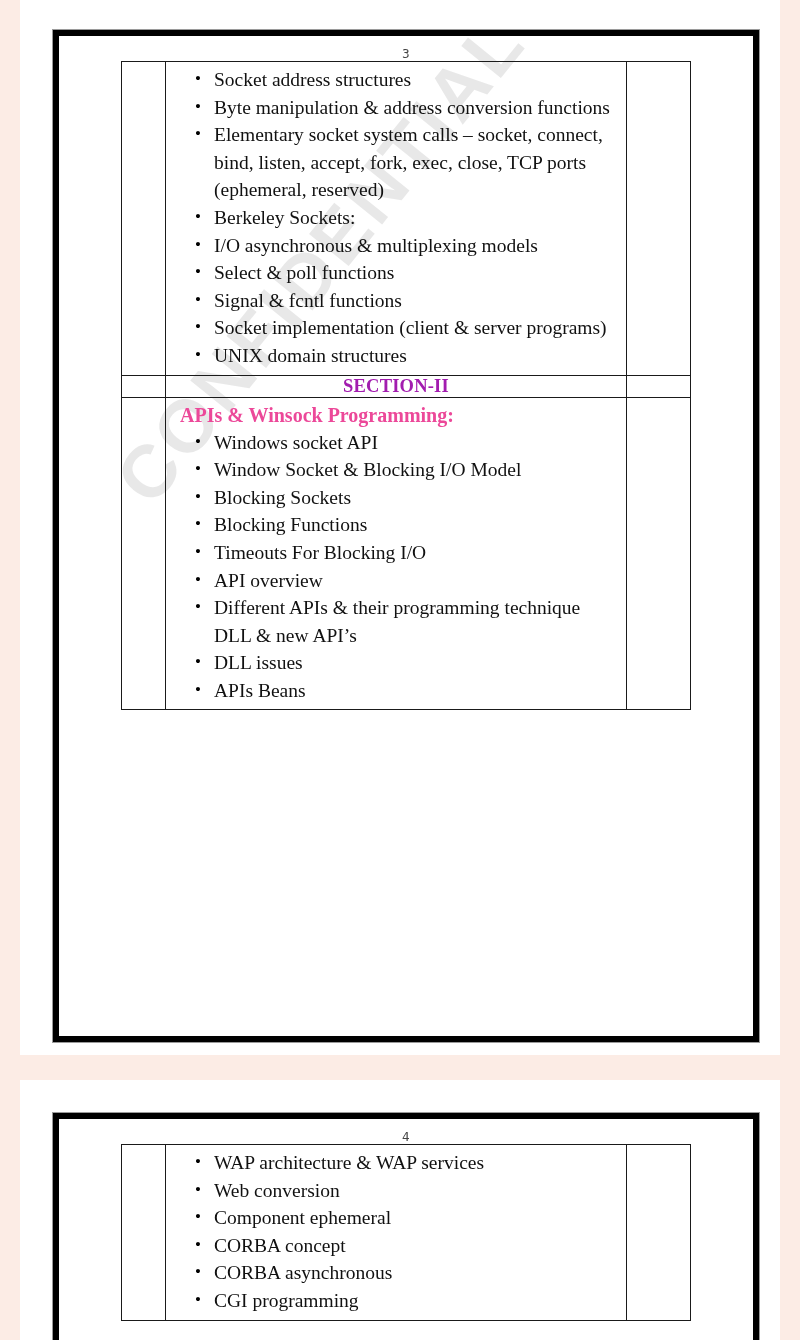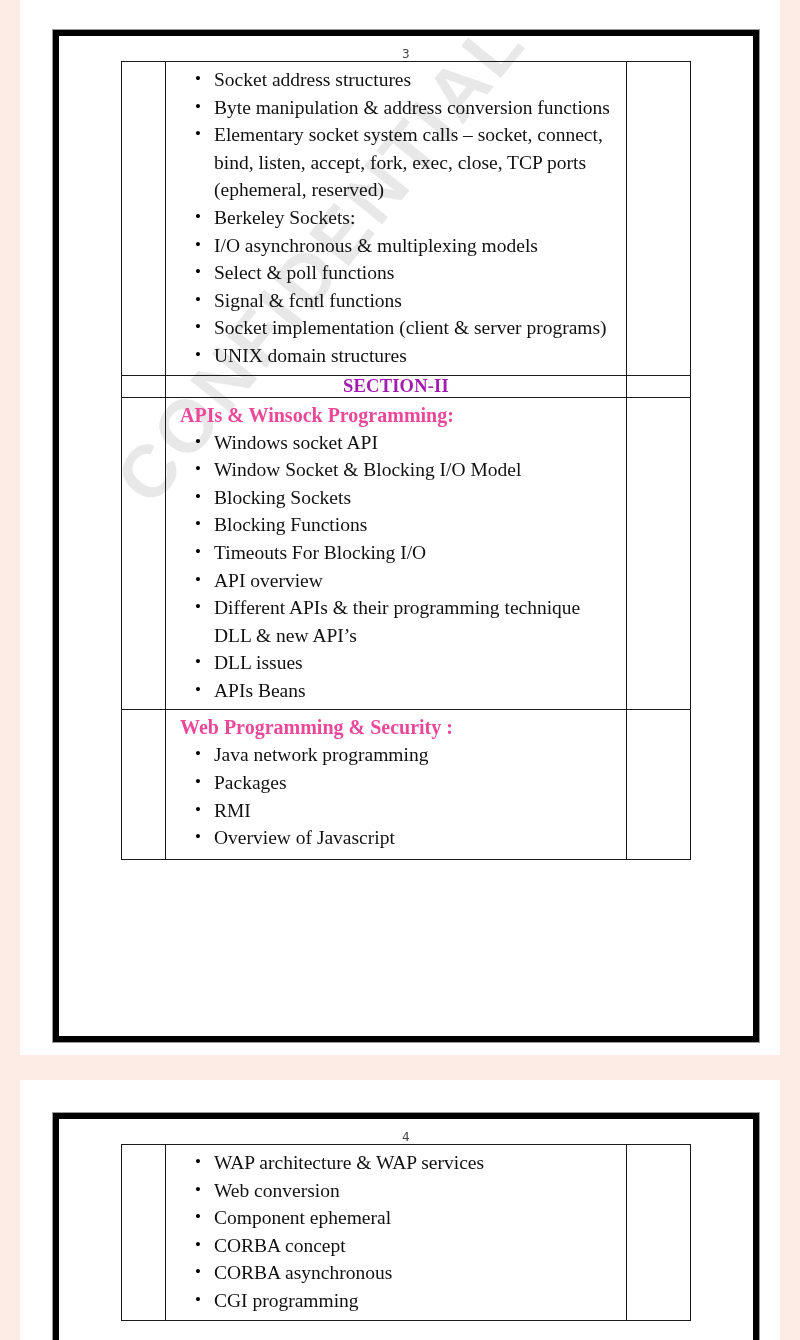--- a/index.html
+++ b/index.html
@@ -193,36 +193,20 @@
                 <li>Different APIs &amp; their programming technique DLL &amp; new API’s</li>
                 <li>DLL issues</li>
                 <li>APIs Beans</li>
               </ul>
             </div>
           </td>
           <td></td>
         </tr>
 
 
-        <tr>
-          <td></td>
-          <td>
-            <div class="cell-body">
-              <div class="sub-head">Web Programming &amp; Security :</div>
-              <ul class="bullets">
-                <li>Java network programming</li>
-                <li>Packages</li>
-                <li>RMI</li>
-                <li>Overview of Javascript</li>
-              </ul>
-              <div class="spacer-bottom"></div>
-            </div>
-          </td>
-          <td></td>
-        </tr>
 
       </tbody>
     </table>
   </div>
 </div>
 
 <div class="paper" id="paper-2">
 
   <div class="page-frame" id="frame-2">
 

